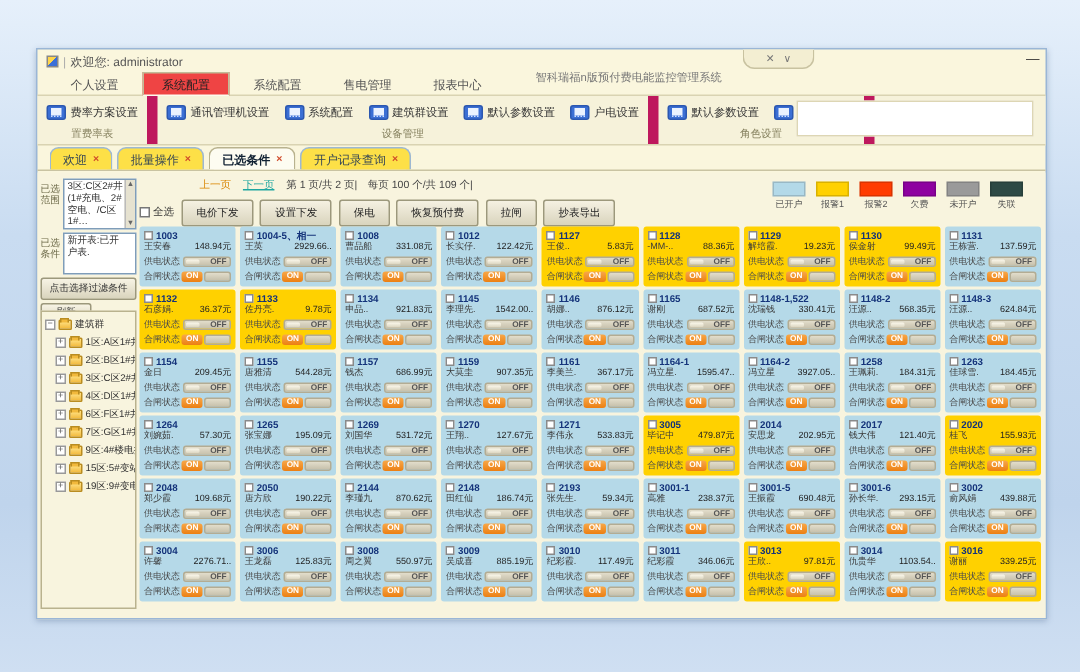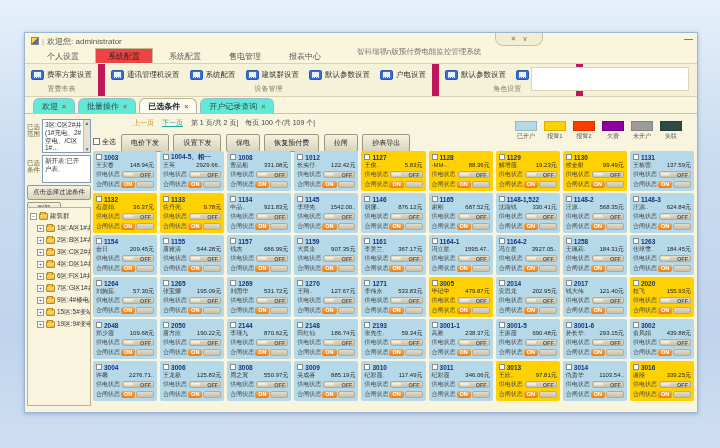--- a/index.html
+++ b/index.html
@@ -29,21 +29,21 @@
   .rgroup { display:flex; flex-direction:column; border-right:7px solid #be185d; padding:2px 4px 0; }
   .rbtns { flex:1; display:flex; align-items:center; gap:6px; }
   .rbtn { display:flex; align-items:center; gap:3px; font-size:7.5px; color:#333; padding:2px 2px; cursor:default; }
   .micon { width:13px; height:10px; background:#3b6fd4; border-radius:2px; border:1px solid #2b57b0; position:relative; flex:none; }
   .micon::before { content:""; position:absolute; left:2px; top:1px; right:2px; height:5px; background:#eaf2ff; }
   .micon::after { content:""; position:absolute; left:2px; bottom:1px; right:2px; height:0; border-bottom:1px dotted #cfe0ff; }
   .rname { text-align:center; font-size:7px; color:#85805e; padding:1px 0 2px; }
   .rblank { position:absolute; left:506px; right:8px; top:3px; bottom:5px; background:#fff; border:1px solid #ddd6b4; }
   
   .doctabs { height:17px; display:flex; align-items:flex-end; gap:3px; padding-left:8px; border-bottom:1px solid #c9c3a2; }
-  .dtab { display:flex; align-items:center; gap:4px; font-size:8px; color:#345; background:#5eead4; border:1px solid #9db8d2; border-bottom:none; border-radius:6px 6px 0 0; padding:2px 8px 1px; cursor:default; }
+  .dtab { display:flex; align-items:center; gap:4px; font-size:8px; color:#345; background:#fde047; border:1px solid #9db8d2; border-bottom:none; border-radius:6px 6px 0 0; padding:2px 8px 1px; cursor:default; }
   .dtab.active { background:#fdfcf1; border-color:#b8b28e; font-weight:bold; color:#123; }
   .dclose { color:#d04a2a; font-size:7px; font-weight:bold; }
   
   .content { position:absolute; left:0; right:0; top:82px; bottom:0; background:#f8f4de; }
   
   .sidebar { position:absolute; left:2px; top:2px; width:64px; bottom:2px; font-size:6.5px; }
   .selrow { display:flex; gap:2px; margin:2px 0; }
   .sellabel { width:13px; color:#6b6847; line-height:1.15; padding-top:4px; }
   .selbox { flex:1; background:#fff; border:1px solid #7f9db9; height:34px; padding:1px 7px 1px 2px; color:#333; position:relative; overflow:hidden; line-height:1.2; }
   .selbox.short { height:28px; }

